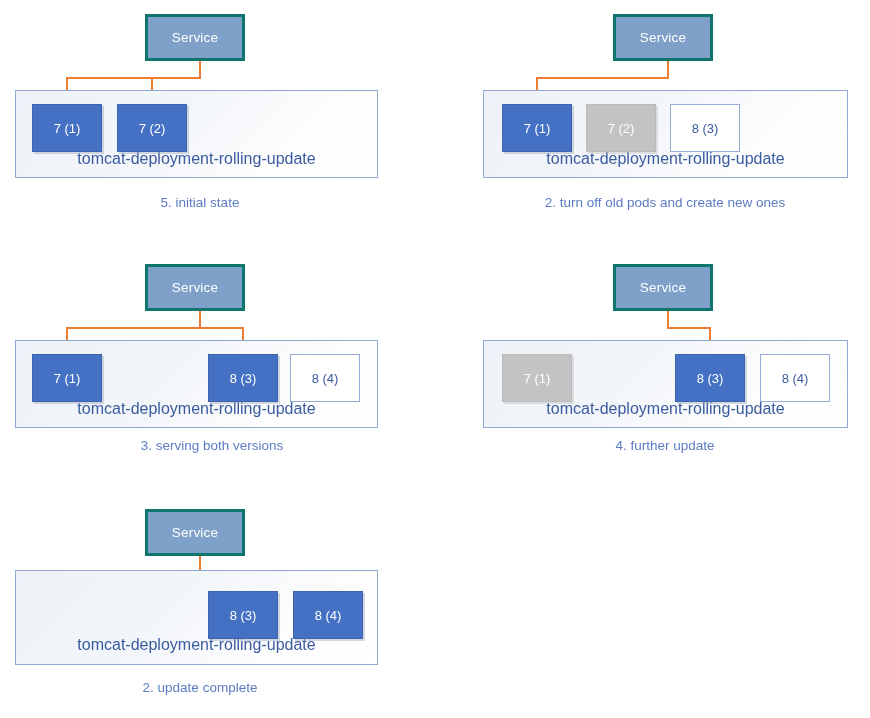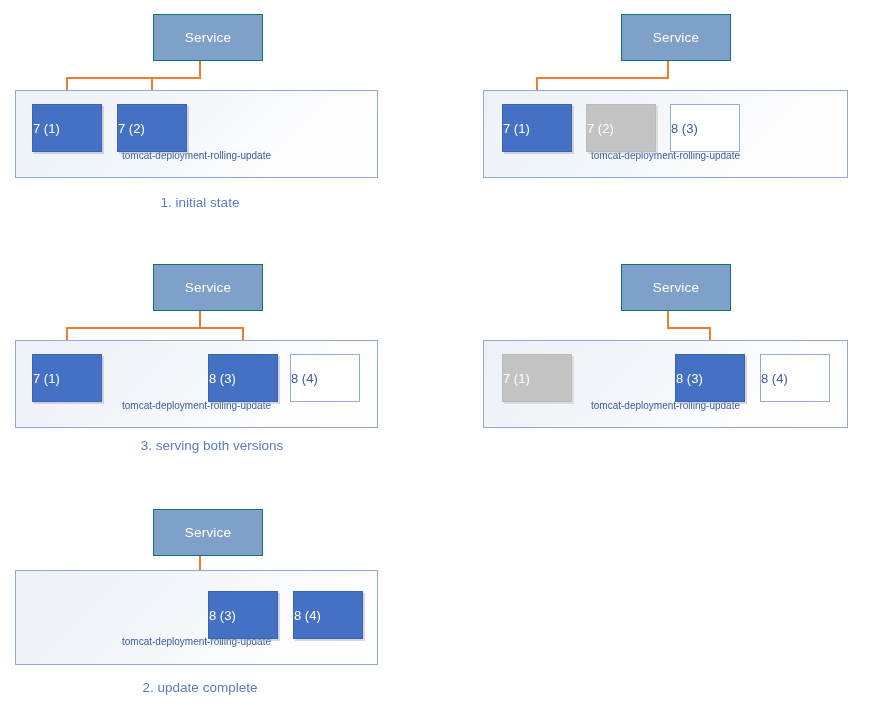--- a/index.html
+++ b/index.html
@@ -22,29 +22,28 @@
     height: 718px;
   }
 
   .panel {
     position: absolute;
   }
 
   
   .service-box {
     position: absolute;
-    width: 110px;
+    width: 100px;
     height: 47px;
     background: #7FA0C8;
-    border: 1px solid #0f766e;
+    border: 3px solid #0f766e;
     box-sizing: border-box;
     display: flex;
     align-items: center;
     justify-content: center;
-    margin-left: 8px;
   }
   .service-label {
     color: #ffffff;
     font-size: 13.5px;
     line-height: 1;
     letter-spacing: 0.2px;
   }
 
   
   .deployment-box {
@@ -52,34 +51,34 @@
     box-sizing: border-box;
     border: 1px solid #8EA9D2;
     background: linear-gradient(135deg, #EEF1F7 0%, #F2F5F9 40%, #FDFDFE 75%, #FFFFFF 100%);
   }
   .deployment-label {
     position: absolute;
     left: 0;
     width: 100%;
     text-align: center;
     color: #3A5BA0;
-    font-size: 10px;
+    font-size: 16px;
     line-height: 1;
     white-space: nowrap;
   }
 
   
   .pod {
     position: absolute;
     width: 70px;
     height: 48px;
     box-sizing: border-box;
     display: flex;
     align-items: center;
-    justify-content: flex-start;
+    justify-content: center;
     font-size: 13px;
     line-height: 1;
   }
   .pod.blue {
     background: #4571C4;
     border: 1px solid #3C63AC;
     color: #ffffff;
     box-shadow: 2px 2px 0 0 rgba(160,170,190,0.45);
   }
   .pod.gray {
@@ -159,21 +158,21 @@
       <div class="deployment-label" style="top:60px;">tomcat-deployment-rolling-update</div>
     </div>
 
     <div class="pod blue" style="left:32px; top:104px;">
       <span>7 (1)</span>
     </div>
     <div class="pod blue" style="left:117px; top:104px;">
       <span>7 (2)</span>
     </div>
 
-    <div class="caption" style="left:0; top:196px; width:400px;">1. initial state</div>
+    <div class="caption" style="left:0; top:196px; width:400px;">5. initial state</div>
   </div>
 
   <div class="panel" style="left:440px; top:0; width:430px; height:230px;">
 
     <div class="service-box" style="left:173px; top:14px;">
       <span class="service-label">Service</span>
     </div>
 
     <div class="deployment-box" style="left:43px; top:90px; width:365px; height:88px;">
       <div class="deployment-label" style="top:60px;">tomcat-deployment-rolling-update</div>
@@ -182,20 +181,21 @@
     <div class="pod blue" style="left:62px; top:104px;">
       <span>7 (1)</span>
     </div>
     <div class="pod gray" style="left:146px; top:104px;">
       <span>7 (2)</span>
     </div>
     <div class="pod white" style="left:230px; top:104px;">
       <span>8 (3)</span>
     </div>
 
+    <div class="caption" style="left:30px; top:196px; width:390px;">2. turn off old pods and create new ones</div>
   </div>
 
   <div class="panel" style="left:0; top:250px; width:440px; height:220px;">
 
     <div class="service-box" style="left:145px; top:14px;">
       <span class="service-label">Service</span>
     </div>
 
     <div class="deployment-box" style="left:15px; top:90px; width:363px; height:88px;">
       <div class="deployment-label" style="top:60px;">tomcat-deployment-rolling-update</div>
@@ -227,20 +227,21 @@
     <div class="pod gray" style="left:62px; top:104px;">
       <span>7 (1)</span>
     </div>
     <div class="pod blue" style="left:235px; top:104px;">
       <span>8 (3)</span>
     </div>
     <div class="pod white" style="left:320px; top:104px;">
       <span>8 (4)</span>
     </div>
 
+    <div class="caption" style="left:30px; top:189px; width:390px;">4. further update</div>
   </div>
 
   <div class="panel" style="left:0; top:495px; width:440px; height:223px;">
 
     <div class="service-box" style="left:145px; top:14px;">
       <span class="service-label">Service</span>
     </div>
 
     <div class="deployment-box" style="left:15px; top:75px; width:363px; height:95px;">
       <div class="deployment-label" style="top:66px;">tomcat-deployment-rolling-update</div>

